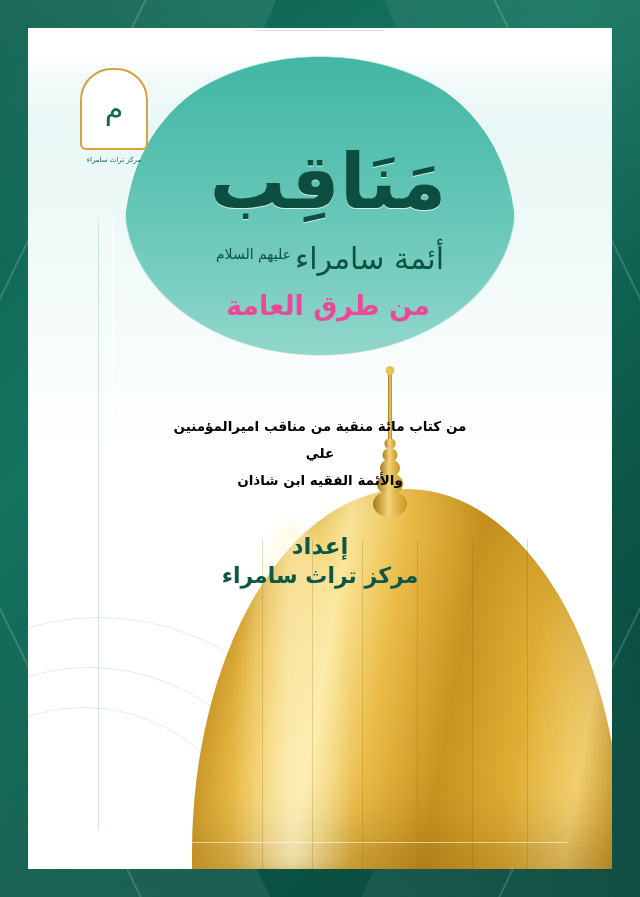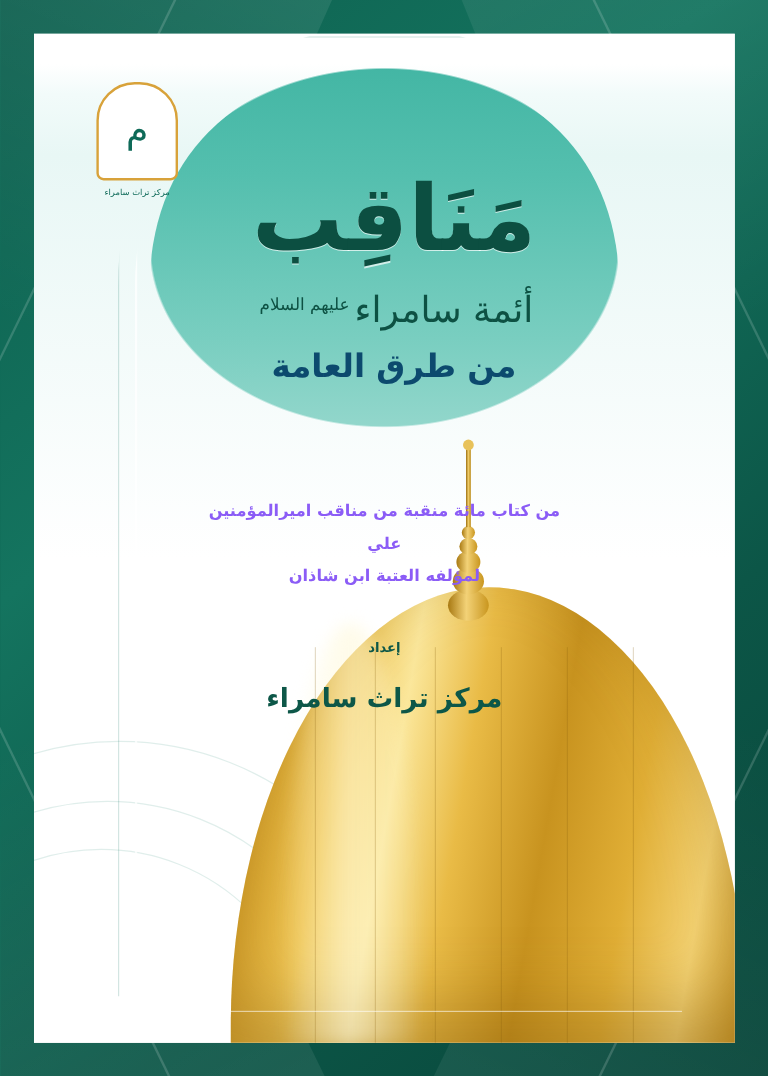--- a/index.html
+++ b/index.html
@@ -315,52 +315,52 @@
   }
   .title-sub1 .hon {
     font-size: 14px;
     vertical-align: 10px;
     margin: 0 4px;
   }
   .title-sub2 {
     margin-top: 14px;
     font-size: 27px;
     font-weight: bold;
-    color: #0c4a6e;
+    color: #ec4899;
   }
 
   .blurb {
     position: absolute;
     left: 130px;
     right: 130px;
     top: 385px;
     text-align: center;
-    color: #8b5cf6;
+    color: #000000;
     font-size: 13.5px;
     line-height: 2.0;
     font-weight: bold;
   }
   .blurb .hon {
     font-size: 10px;
     vertical-align: 4px;
     margin: 0 3px;
   }
 
   .credits {
     position: absolute;
     left: 0;
     right: 0;
     top: 505px;
     text-align: center;
     color: #0d5748;
   }
   .credits .label {
-    font-size: 11px;
-    font-weight: bold;
-    margin-bottom: 24px;
+    font-size: 23px;
+    font-weight: bold;
+    margin-bottom: 4px;
   }
   .credits .org {
     font-size: 22px;
     font-weight: bold;
   }
 
   
   .panel-bottom-rule {
     position: absolute;
     left: 44px;
@@ -427,21 +427,21 @@
     <div class="titles">
       <div class="title-main">مَنَاقِب</div>
       <div class="title-sub1">
         <span>أئمة سامراء</span><span class="hon">علیهم السلام</span>
       </div>
       <div class="title-sub2">من طرق العامة</div>
     </div>
 
     <div class="blurb">
       <div>من كتاب مائة منقبة من مناقب اميرالمؤمنين علي</div>
-      <div>لمؤلفه العتبة ابن شاذان</div>
+      <div>والأئمة الفقيه ابن شاذان</div>
     </div>
 
     <div class="credits">
       <div class="label">إعداد</div>
       <div class="org">مركز تراث سامراء</div>
     </div>
 
     <div class="panel-bottom-rule"></div>
   </div>
 </div>

